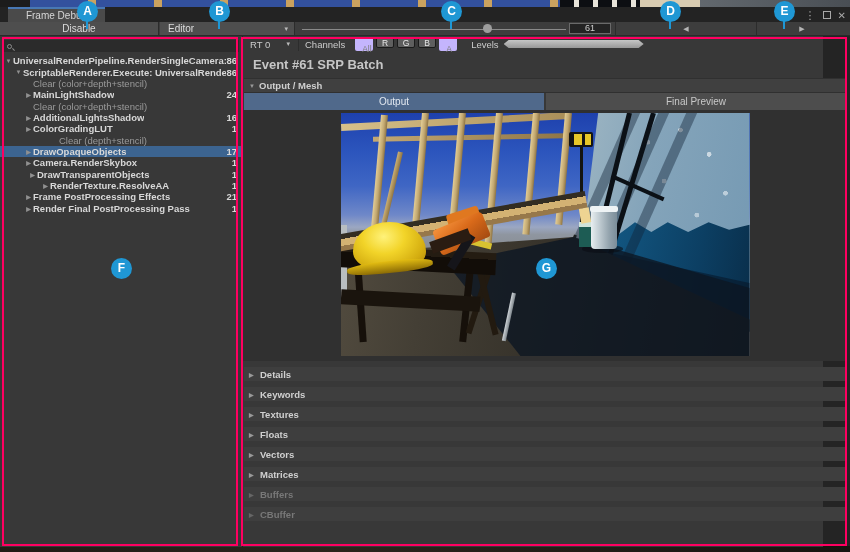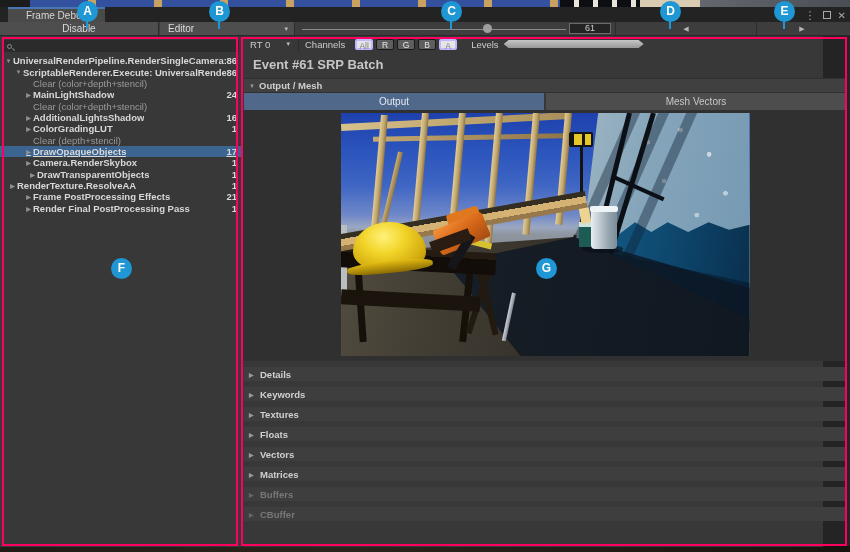--- a/index.html
+++ b/index.html
@@ -64,21 +64,21 @@
   
   .right-panel{position:absolute;left:243px;top:36px;width:580px;height:511px;background:#383838;}
   .rt-bar{position:absolute;left:0;top:0;width:604px;height:16px;display:flex;align-items:center;
       font-size:9.5px;color:#cccccc;}
   .rt-dd{margin-left:7px;width:40px;position:relative;}
   .rt-dd .dd{position:absolute;right:0;top:1px;font-size:7px;color:#bbb;}
   .rt-sep{width:1px;height:13px;background:#2c2c2c;margin:0 6px 0 8px;}
   .channel-group{display:flex;gap:3px;margin-left:10px;}
   .chbtn{width:18px;height:11px;font-size:8.5px;line-height:10px;text-align:center;border-radius:2px;}
   .chbtn.on{background:#5e5e5e;border:1px solid #1a1a1a;color:#e6e6e6;}
-  .chbtn.dim{background:#e5e5e5;border:2px solid #c4b5fd;color:#7d7d7d;}
+  .chbtn.dim{background:#e5e5e5;border:7px solid #c4b5fd;color:#7d7d7d;}
   .levels-label{margin-left:14px;}
   .levels-bar{margin-left:5px;width:140px;height:8px;background:linear-gradient(180deg,#c6c6c6,#989898);
       clip-path:polygon(5px 0,calc(100% - 5px) 0,100% 50%,calc(100% - 5px) 100%,5px 100%,0 50%);}
   .event-title{position:absolute;left:0;top:16px;width:604px;height:26px;line-height:26px;padding-left:10px;
       font-size:13px;font-weight:bold;color:#c6c6c6;}
   .foldout{position:absolute;left:1px;top:42px;width:602px;height:15px;background:#404040;
       border-top:1px solid #303030;border-bottom:1px solid #303030;display:flex;align-items:center;
       font-size:9.5px;font-weight:bold;color:#cfcfcf;padding-left:5px;}
   .foldout .farrow{font-size:6px;color:#999;width:10px;}
   .tabs{position:absolute;left:1px;top:57px;width:602px;height:17px;display:flex;gap:2px;}
@@ -246,41 +246,41 @@
         <div class="trow" style="padding-left: 24px;">
           <span class="tarrow">▶</span>
           <span class="tlabel">AdditionalLightsShadow</span>
           <span class="tcount">16</span>
         </div>
         <div class="trow" style="padding-left: 24px;">
           <span class="tarrow">▶</span>
           <span class="tlabel">ColorGradingLUT</span>
           <span class="tcount">1</span>
         </div>
-        <div class="trow dim" style="padding-left: 24px;">
+        <div class="trow dim" style="padding-left: 12px; margin-left: 38px;">
           <span class="tarrow"></span>
           <span class="tlabel">Clear (depth+stencil)</span>
           <span class="tcount"></span>
         </div>
-        <div class="trow sel" style="padding-left: 24px; text-decoration: underline;">
+        <div class="trow sel" style="padding-left: 24px;">
           <span class="tarrow">▶</span>
           <span class="tlabel">DrawOpaqueObjects</span>
           <span class="tcount">17</span>
         </div>
         <div class="trow" style="padding-left: 24px;">
           <span class="tarrow">▶</span>
           <span class="tlabel">Camera.RenderSkybox</span>
           <span class="tcount">1</span>
         </div>
         <div class="trow" style="padding-left: 28px;">
           <span class="tarrow">▶</span>
           <span class="tlabel">DrawTransparentObjects</span>
           <span class="tcount">1</span>
         </div>
-        <div class="trow" style="padding-left: 8px;">
+        <div class="trow" style="padding-left: 41px;">
           <span class="tarrow">▶</span>
           <span class="tlabel">RenderTexture.ResolveAA</span>
           <span class="tcount">1</span>
         </div>
         <div class="trow" style="padding-left: 24px;">
           <span class="tarrow">▶</span>
           <span class="tlabel">Frame PostProcessing Effects</span>
           <span class="tcount">21</span>
         </div>
         <div class="trow" style="padding-left: 24px;">
@@ -312,21 +312,21 @@
 
     <div class="event-title">Event #61 SRP Batch</div>
 
     <div class="foldout">
       <span class="farrow">▼</span>
       <span>Output / Mesh</span>
     </div>
 
     <div class="tabs">
       <div class="tab-btn active">Output</div>
-      <div class="tab-btn inactive">Mesh Vectors</div>
+      <div class="tab-btn inactive">Final Preview</div>
     </div>
 
     <div class="preview">
       <div class="scene">
         <div class="topplate"></div>
         <div class="topplate2"></div>
         <div class="stud s1"></div>
         <div class="stud s2"></div>
         <div class="stud s3"></div>
         <div class="stud s4"></div>

